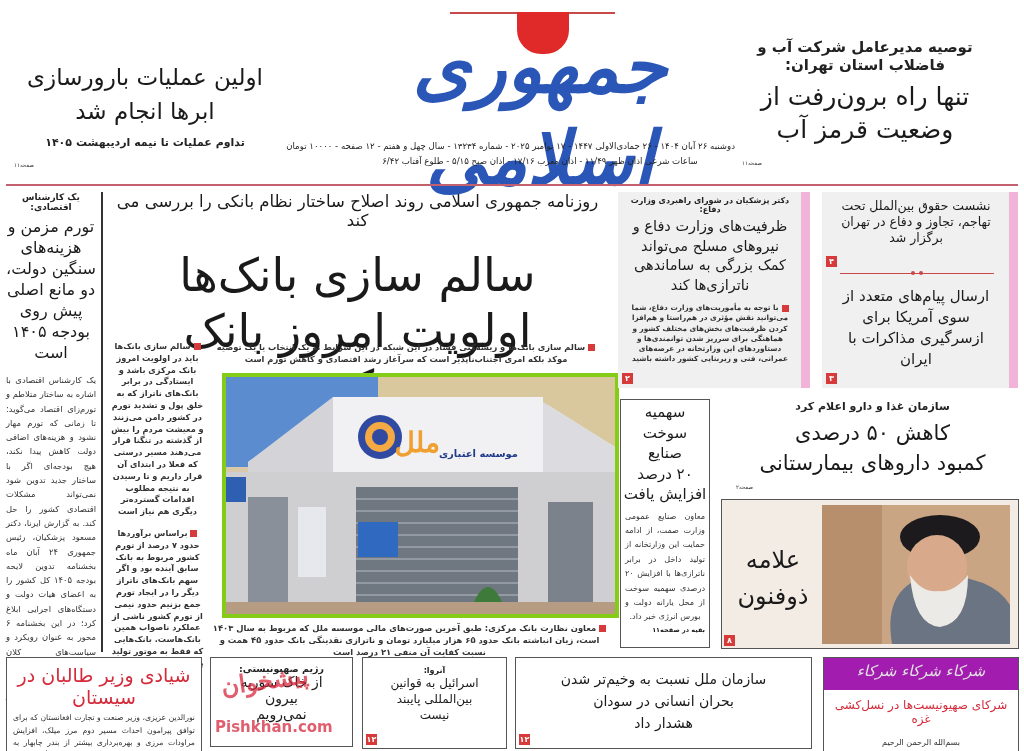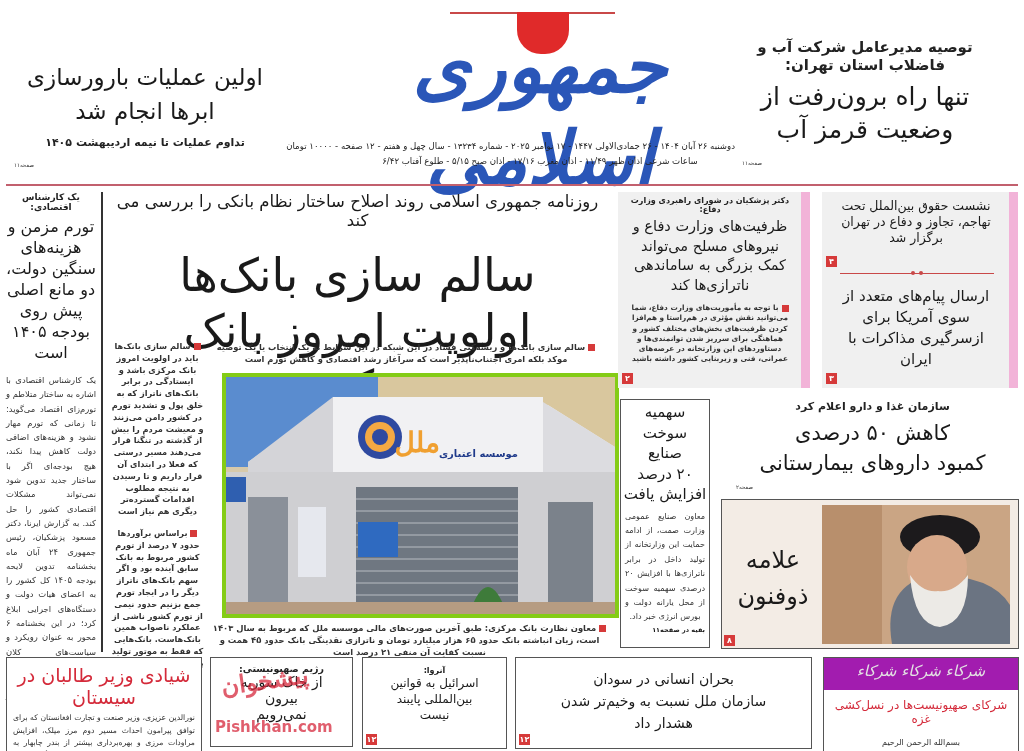--- a/index.html
+++ b/index.html
@@ -210,22 +210,22 @@
   <div class="hd center" style="font-size:12px; line-height:16px;">
     <div>اسرائیل به قوانین</div>
     <div>بین‌المللی پایبند</div>
     <div>نیست</div>
   </div>
   <div class="pgbadge" style="left:3px; bottom:3px;">۱۲</div>
 </div>
 
 <div class="abs box" style="left:515px; top:657px; width:297px; height:92px;">
   <div class="hd center" style="font-size:14px; line-height:22px; margin-top:10px;">
+    <div>سازمان ملل نسبت به وخیم‌تر شدن</div>
     <div>بحران انسانی در سودان</div>
-    <div>سازمان ملل نسبت به وخیم‌تر شدن</div>
     <div>هشدار داد</div>
   </div>
   <div class="pgbadge" style="left:3px; bottom:3px;">۱۲</div>
 </div>
 
 <div class="abs box" style="left:823px; top:657px; width:196px; height:94px; border-bottom:none;">
   <div style="height:32px; background:#a21caf; position:relative; overflow:hidden;">
     <div style="position:absolute; left:0; top:4px; width:100%; text-align:center; font-size:15px; color:#e3e3e3; letter-spacing:14px; white-space:nowrap; font-family:'DejaVu Serif', serif; font-style:italic;">
       <span>شرکاء</span> <span>شرکاء</span> <span>شرکاء</span>
     </div>

